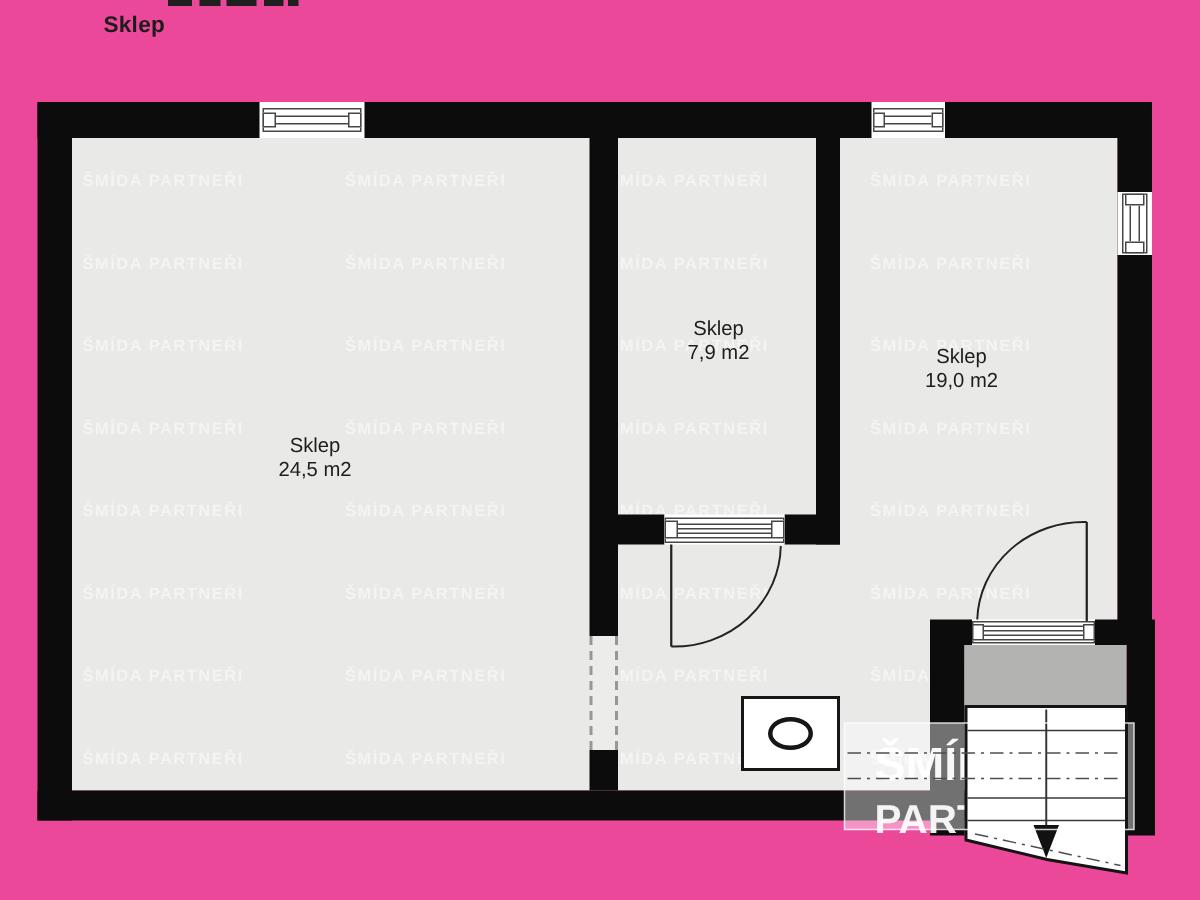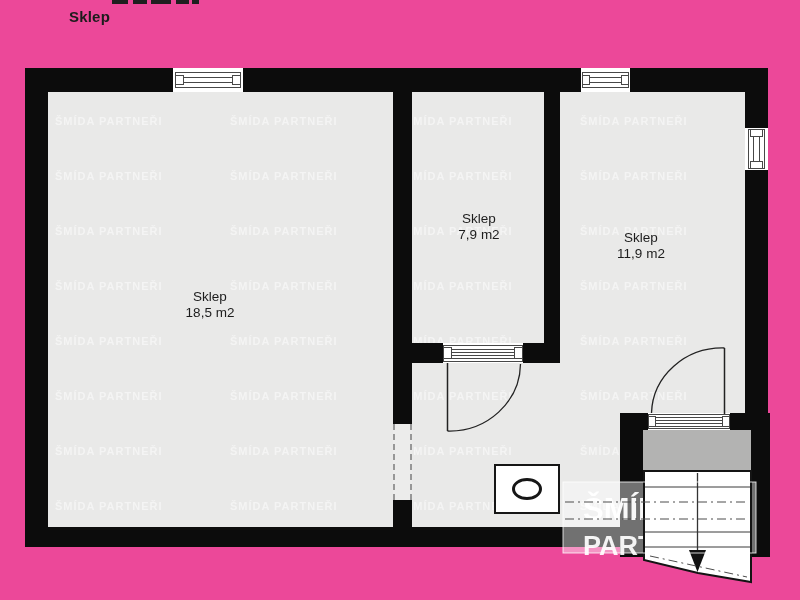--- a/index.html
+++ b/index.html
@@ -124,29 +124,29 @@
   <div class="abs win-band-h" style="left:656px;top:423px;width:66px;height:4px;z-index:5;"></div>
   <div class="abs win-cap" style="left:648px;top:416px;width:8px;height:11px;z-index:5;"></div>
   <div class="abs win-cap" style="left:722px;top:416px;width:8px;height:11px;z-index:5;"></div>
 
   <div class="abs open-dashed" style="left:393px;top:424px;width:19px;height:76px;z-index:4;"></div>
 
   <div class="abs landing" style="left:643px;top:430px;width:108px;height:41px;z-index:4;"></div>
 
   <div class="abs room-label" style="left:140px;top:289px;z-index:6;">
     <div>Sklep</div>
-    <div>18,5 m2</div>
+    <div>24,5 m2</div>
   </div>
   <div class="abs room-label" style="left:409px;top:211px;z-index:6;">
     <div>Sklep</div>
     <div>7,9 m2</div>
   </div>
   <div class="abs room-label" style="left:571px;top:230px;z-index:6;">
     <div>Sklep</div>
-    <div>11,9 m2</div>
+    <div>19,0 m2</div>
   </div>
 
   <div class="abs boiler" style="left:494px;top:464px;width:66px;height:50px;z-index:6;">
     <div class="boiler-ellipse"></div>
   </div>
 
   <svg class="overlay" width="800" height="600" viewBox="0 0 800 600">
 
     <path d="M447.5,363 L447.5,431" stroke="#222" stroke-width="1.5" fill="none"></path>
     <path d="M447.5,431 A71,68 0 0 0 520.5,364" stroke="#222" stroke-width="1.3" fill="none"></path>

